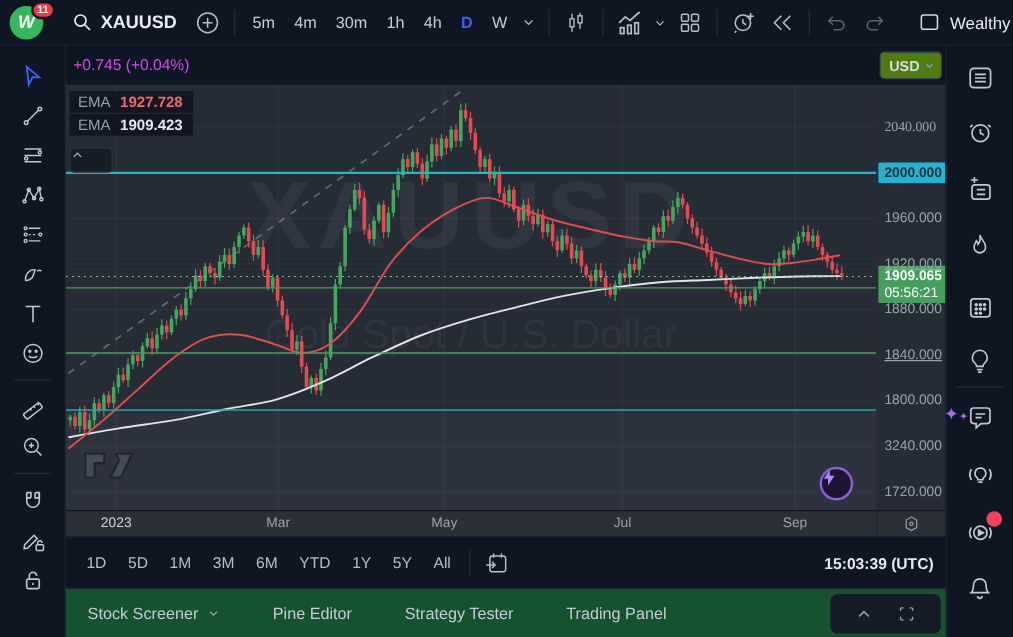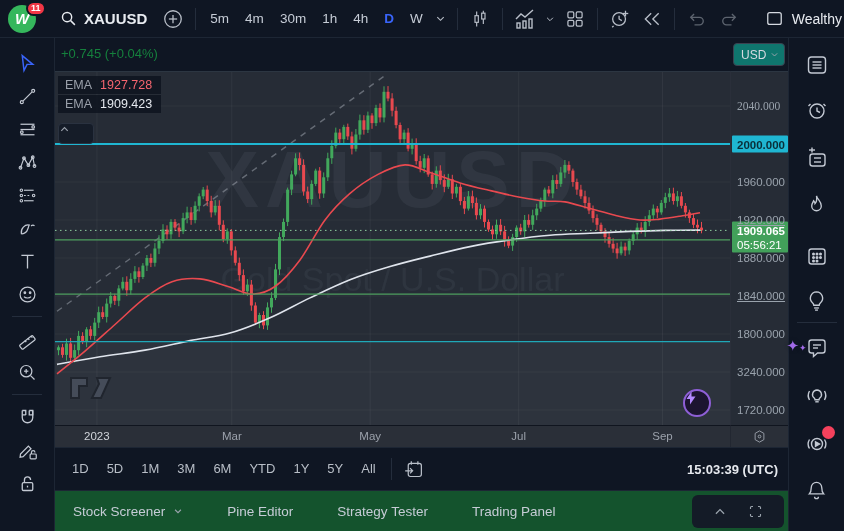--- a/index.html
+++ b/index.html
@@ -31,48 +31,48 @@
   .left-toolbar { position:absolute; left:0; top:38px; width:55px; height:493px; background:#0f1623;
                   border-right:1px solid #1d2634; display:flex; flex-direction:column; align-items:center; padding-top:10px; }
   .lt-btn { width:38px; height:30px; display:flex; align-items:center; justify-content:center; color:#c3c9d3;
             cursor:pointer; margin-bottom:3px; border-radius:4px; }
   .lt-btn.blue { color:#3964f9; }
   .hdiv { width:30px; height:1px; background:#242d3c; margin:4px 0 7px; }
 
   
   .chart-area { position:absolute; left:55px; top:38px; width:675px; height:409px; }
   .legend-strip { position:absolute; left:0; top:0; width:675px; height:33px; background:#0f1623; }
-  .chg { position:absolute; left:6px; top:8px; font-size:13px; color:#15803d; }
+  .chg { position:absolute; left:6px; top:8px; font-size:13px; color:#d946ef; }
   .plot { position:absolute; left:0; top:33px; width:675px; height:354px; background:#262c36; border-top:1px solid #2c3642; overflow:hidden; }
   .wm-title { position:absolute; left:0; right:0; top:62px; text-align:center; font-size:80px; font-weight:bold;
               letter-spacing:6px; color:rgba(190,200,214,0.07); pointer-events:none; }
   .wm-sub { position:absolute; left:0; right:0; top:188px; text-align:center; font-size:34px;
             color:rgba(190,200,214,0.06); pointer-events:none; }
   .plot svg { position:absolute; left:0; top:0; }
   .legend-rows { position:absolute; left:3px; top:4px; }
   .legend-row { display:flex; align-items:center; gap:8px; background:rgba(15,21,32,0.88); padding:2px 9px 2px 7px;
                 margin-bottom:1px; font-size:12.5px; width:max-content; }
   .legend-row .lab { color:#9aa0aa; }
-  .legend-row .val { font-weight:normal; }
+  .legend-row .val { font-weight:bold; }
   .collapse-btn { position:absolute; left:3px; top:51px; width:36px; height:21px; background:#151c28; border:1px solid #2a3240;
                   border-radius:4px; color:#9aa0aa; display:flex; align-items:center; justify-content:center; cursor:pointer; }
   .tv-logo { position:absolute; left:14px; top:303px; color:#4c525e; }
   .boost-btn { position:absolute; left:628px; top:317px; width:28px; height:28px; border-radius:50%;
                background:#1c1430; border:2px solid #8e5fd6; color:#b388ff; display:flex; align-items:center;
                justify-content:center; cursor:pointer; }
   .time-axis { position:absolute; left:0; top:387px; width:675px; height:22px; background:#2a2f38; border-top:1px solid #10151f; }
   .ta-label { position:absolute; top:4px; transform:translateX(-50%); font-size:11.5px; color:#9ba1ab; }
   .ta-label.year { color:#d0d4da; }
 
   
   .price-scale { position:absolute; left:730px; top:38px; width:58px; height:409px; }
   .ps-top { position:absolute; left:0; top:0; width:58px; height:33px; background:#0f1623; }
   .usd-select { position:absolute; left:3px; top:5px; width:52px; height:23px; border:1px solid #3a4250; border-radius:4px;
-                background:#0f766e; color:#d6dae1; font-size:12px; display:flex; align-items:center;
-                justify-content:space-between; padding:0 5px 0 7px; cursor:pointer; }
+                background:#4d7c0f; color:#d6dae1; font-size:12px; display:flex; align-items:center;
+                justify-content:space-between; padding:0 5px 0 7px; cursor:pointer;font-weight:bold; }
   .ps-body { position:absolute; left:0; top:33px; width:58px; height:354px; background:#262c36;
              border-left:1px solid #2a2f3a; border-top:1px solid #2c3642; }
   .ps-tick { position:absolute; left:0; width:58px; text-align:left; padding-left:6px; font-size:11.5px; color:#9aa3ad; transform:translateY(-50%); }
   .ps-chip-cyan { position:absolute; left:1px; width:56px; height:17px; background:#1fb6d2; color:#092e38; font-weight:bold;
                   font-size:11.5px; display:flex; align-items:center; padding-left:5px; transform:translateY(-50%); border-radius:1px; }
   .ps-chip-green { position:absolute; left:1px; width:56px; height:31px; background:#42a05a; color:#ffffff;
                    font-size:11.5px; display:flex; flex-direction:column; justify-content:center; padding-left:5px;
                    transform:translateY(-50%); border-radius:1px; line-height:14px; }
   .ps-chip-green .v { font-weight:bold; }
   .ps-corner { position:absolute; left:0; top:387px; width:58px; height:22px; background:#2a2f38; border-top:1px solid #10151f;

